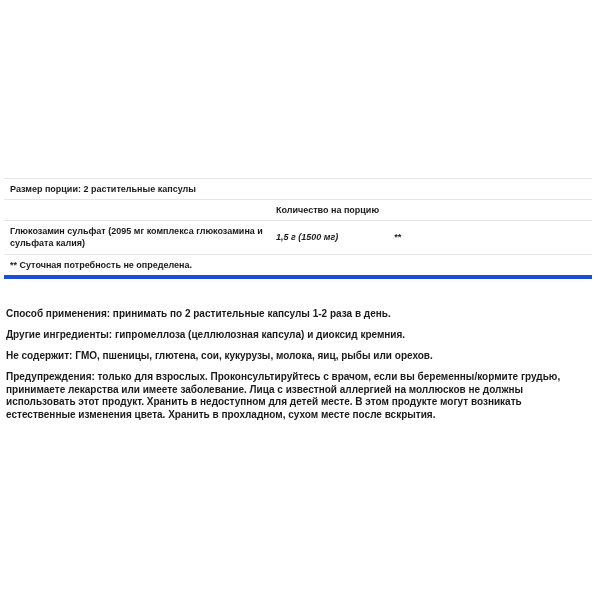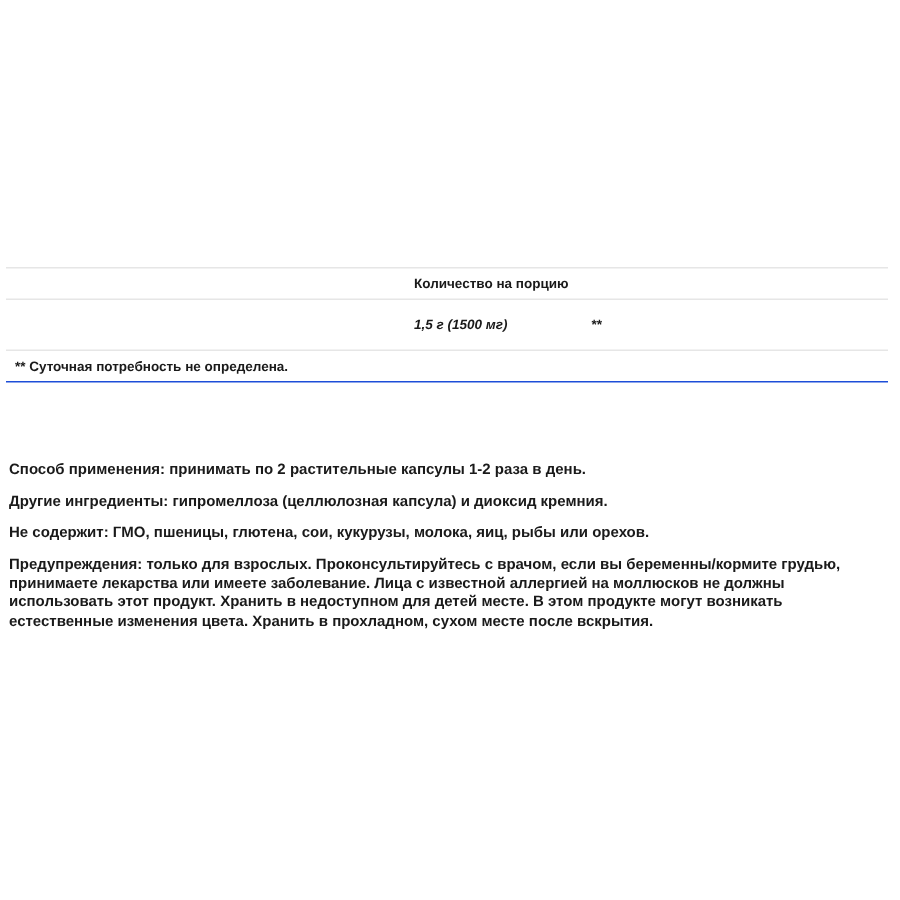--- a/index.html
+++ b/index.html
@@ -1,39 +1,43 @@
 <!DOCTYPE html>
 <html><head>
 <meta charset="utf-8">
 <style>
   html, body { margin:0; padding:0; background:#ffffff; }
   body { width:600px; height:600px; position:relative; overflow:hidden;
          font-family:"Liberation Sans", "DejaVu Sans", sans-serif; color:#1a1a1a; }
   .facts { position:absolute; left:4px; top:178px; width:588px; }
   .row { position:relative; border-top:1px solid #e6e6e6; font-size:9px; font-weight:bold; }
-  .row.last { border-bottom:1px solid #1d4ed8; }
+  .row.last { border-bottom:4px solid #1d4ed8; }
   .row.h21 { height:20px; }
   .row.h34 { height:33px; }
   .cell { position:absolute; top:0; line-height:12px; }
   .c1 { left:6px; width:260px; }
   .c2 { left:272px; }
   .c3 { left:390px; }
   .single { top:4px; }
   .double { top:4px; }
   .mid { top:10px;font-style:italic; }
   .text-block { position:absolute; left:6px; width:588px; font-size:10px; font-weight:bold; line-height:12.5px; }
 </style>
 </head>
 <body>
 
 <div class="facts">
   <div class="row h21">
+    <span class="cell c1 single">Размер порции: 2 растительные капсулы</span>
+  </div>
+  <div class="row h21">
     <span class="cell c2 single">Количество на порцию</span>
   </div>
   <div class="row h34">
+    <span class="cell c1 double">Глюкозамин сульфат (2095 мг комплекса глюкозамина и сульфата калия)</span>
     <span class="cell c2 mid">1,5 г (1500 мг)</span>
     <span class="cell c3 mid">**</span>
   </div>
   <div class="row h21 last">
     <span class="cell c1 single" style="width:400px">** Суточная потребность не определена.</span>
   </div>
 </div>
 
 <div class="text-block" style="top:308px">Способ применения: принимать по 2 растительные капсулы 1-2 раза в день.</div>
 <div class="text-block" style="top:329px">Другие ингредиенты: гипромеллоза (целлюлозная капсула) и диоксид кремния.</div>

